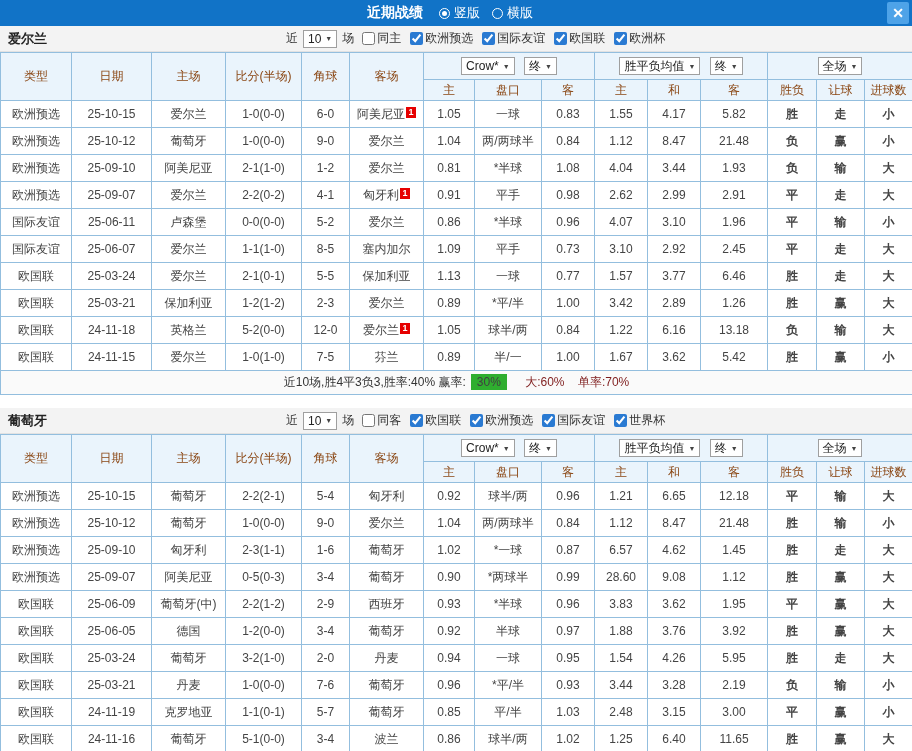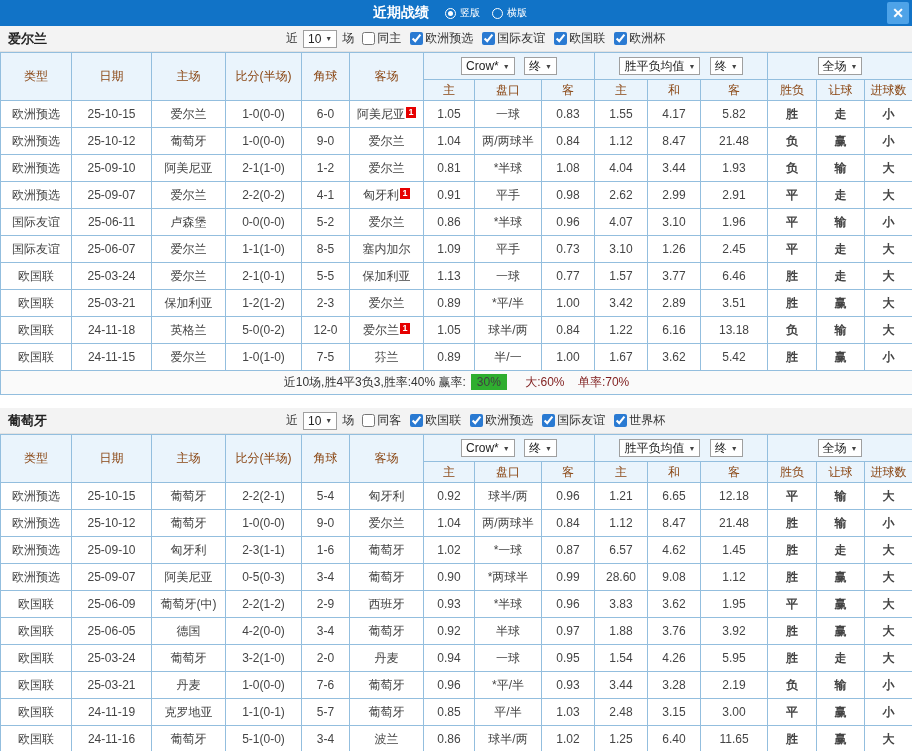--- a/index.html
+++ b/index.html
@@ -3,21 +3,21 @@
 <meta charset="utf-8">
 <style>
   *{margin:0;padding:0;box-sizing:border-box}
   html,body{width:912px;height:751px;overflow:hidden;background:#fff;
     font-family:"Liberation Sans",sans-serif;}
   .window{width:912px;height:751px;overflow:hidden;position:relative;background:#fff}
 
   
   .titlebar{height:26px;background:#1173c7;position:relative;display:flex;align-items:center;justify-content:center}
   .title{color:#fff;font-weight:bold;font-size:14px;margin-right:16px}
-  .radio-opt{display:inline-flex;align-items:center;gap:4px;color:#fff;font-size:10px;margin-right:12px;cursor:pointer}
+  .radio-opt{display:inline-flex;align-items:center;gap:4px;color:#fff;font-size:13px;margin-right:12px;cursor:pointer}
   .radio{width:11px;height:11px;border:1px solid #fff;border-radius:50%;display:inline-block;position:relative}
   .radio.checked::after{content:"";position:absolute;left:2px;top:2px;width:5px;height:5px;border-radius:50%;background:#fff}
   .close-btn{position:absolute;right:3px;top:2px;width:22px;height:22px;background:#4ea3e8;color:#fff;
     font-size:14px;font-weight:bold;display:flex;align-items:center;justify-content:center;border-radius:2px;cursor:pointer}
 
   
   .band{height:26px;background:#f3f3f3;position:relative;display:flex;align-items:center;border-bottom:1px solid #e2e2e2}
   .team-title{font-weight:bold;font-size:13px;color:#222;margin-left:8px}
   .filter{position:absolute;left:286px;display:flex;align-items:center;gap:5px;font-size:12px;color:#333;white-space:nowrap}
   .sel{display:inline-flex;align-items:center;gap:4px;border:1px solid #9f9f9f;background:#fff;height:18px;
@@ -266,21 +266,21 @@
           <td class="type-cell c-fri">国际友谊</td>
           <td class="date-cell">25-06-07</td>
           <td class="team-cell t-green"><span>爱尔兰</span></td>
           <td class="score-cell">1-1(1-0)</td>
           <td class="corner-cell">8-5</td>
           <td class="team-cell"><span>塞内加尔</span></td>
           <td class="odds-cell">1.09</td>
           <td class="hcp-cell">平手</td>
           <td class="odds-cell">0.73</td>
           <td class="odds-cell">3.10</td>
-          <td class="odds-cell">1.26</td>
+          <td class="odds-cell">2.92</td>
           <td class="odds-cell">2.45</td>
           <td class="res-cell r-blue">平</td>
           <td class="res-cell r-blue">走</td>
           <td class="res-cell r-red">大</td>
         </tr>
         <tr>
           <td class="type-cell c-unl">欧国联</td>
           <td class="date-cell">25-03-24</td>
           <td class="team-cell t-green"><span>爱尔兰</span></td>
           <td class="score-cell">2-1(0-1)</td>
@@ -301,30 +301,30 @@
           <td class="date-cell">25-03-21</td>
           <td class="team-cell"><span>保加利亚</span></td>
           <td class="score-cell">1-2(1-2)</td>
           <td class="corner-cell">2-3</td>
           <td class="team-cell t-green"><span>爱尔兰</span></td>
           <td class="odds-cell">0.89</td>
           <td class="hcp-cell">*平/半</td>
           <td class="odds-cell">1.00</td>
           <td class="odds-cell">3.42</td>
           <td class="odds-cell">2.89</td>
-          <td class="odds-cell">3.51</td>
+          <td class="odds-cell">1.26</td>
           <td class="res-cell r-red">胜</td>
           <td class="res-cell r-red">赢</td>
           <td class="res-cell r-red">大</td>
         </tr>
         <tr>
           <td class="type-cell c-unl">欧国联</td>
           <td class="date-cell">24-11-18</td>
           <td class="team-cell"><span>英格兰</span></td>
-          <td class="score-cell">5-0(0-2)</td>
+          <td class="score-cell">5-2(0-0)</td>
           <td class="corner-cell">12-0</td>
           <td class="team-cell t-green"><span>爱尔兰</span><span class="badge-red">1</span></td>
           <td class="odds-cell">1.05</td>
           <td class="hcp-cell">球半/两</td>
           <td class="odds-cell">0.84</td>
           <td class="odds-cell">1.22</td>
           <td class="odds-cell">6.16</td>
           <td class="odds-cell">13.18</td>
           <td class="res-cell r-green">负</td>
           <td class="res-cell r-green">输</td>
@@ -544,21 +544,21 @@
           <td class="odds-cell">3.62</td>
           <td class="odds-cell">1.95</td>
           <td class="res-cell r-blue">平</td>
           <td class="res-cell r-red">赢</td>
           <td class="res-cell r-red">大</td>
         </tr>
         <tr>
           <td class="type-cell c-unl">欧国联</td>
           <td class="date-cell">25-06-05</td>
           <td class="team-cell"><span>德国</span></td>
-          <td class="score-cell">4-2(0-0)</td>
+          <td class="score-cell">1-2(0-0)</td>
           <td class="corner-cell">3-4</td>
           <td class="team-cell t-red"><span>葡萄牙</span></td>
           <td class="odds-cell">0.92</td>
           <td class="hcp-cell">半球</td>
           <td class="odds-cell">0.97</td>
           <td class="odds-cell">1.88</td>
           <td class="odds-cell">3.76</td>
           <td class="odds-cell">3.92</td>
           <td class="res-cell r-red">胜</td>
           <td class="res-cell r-red">赢</td>

